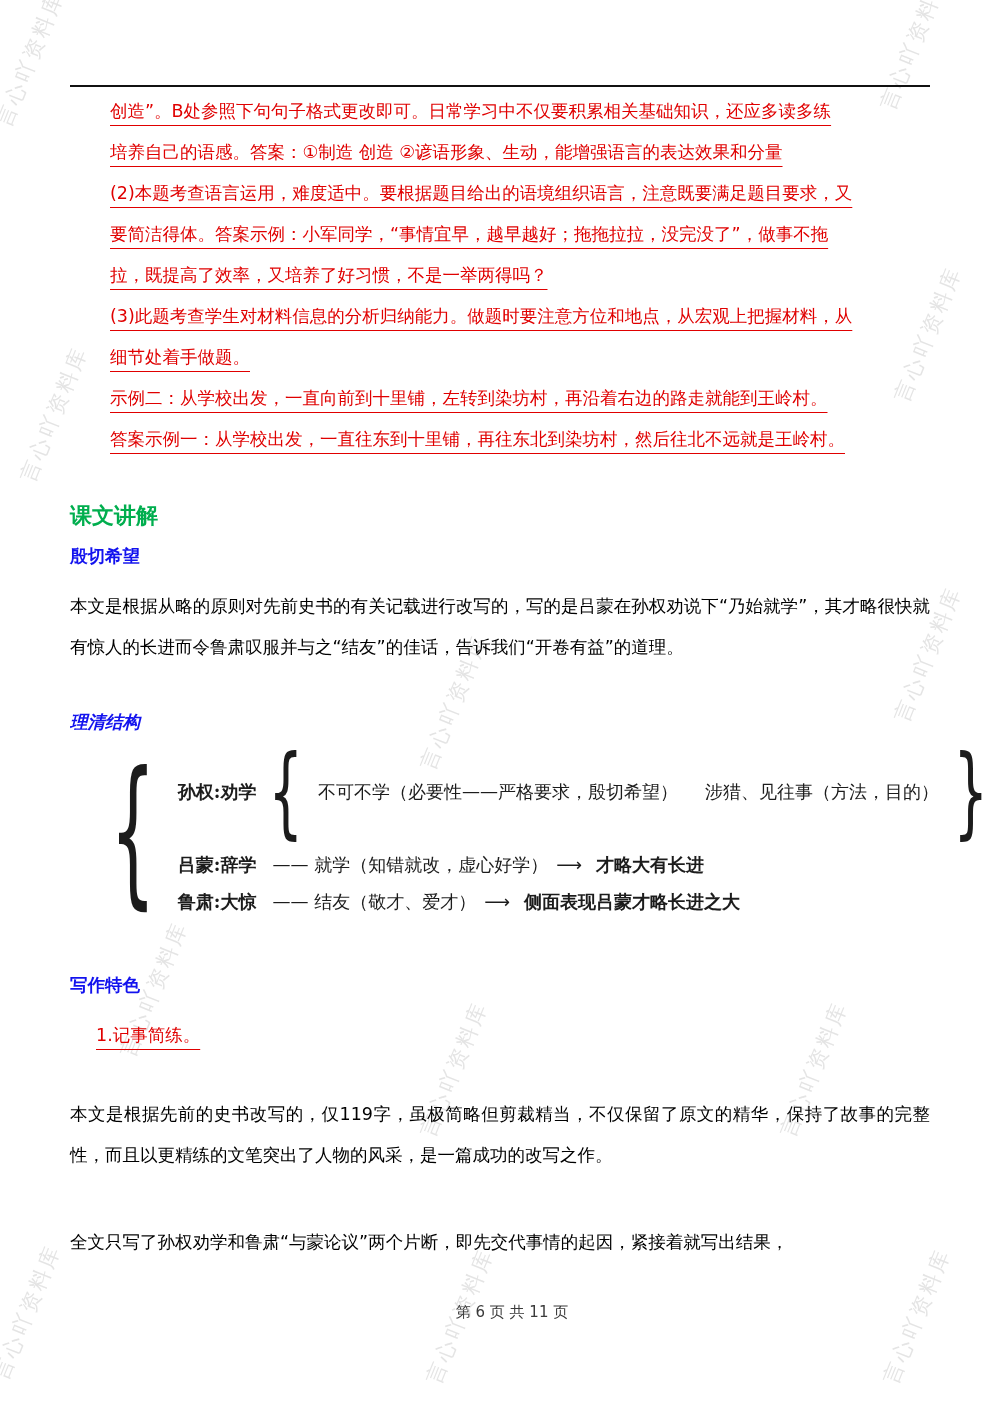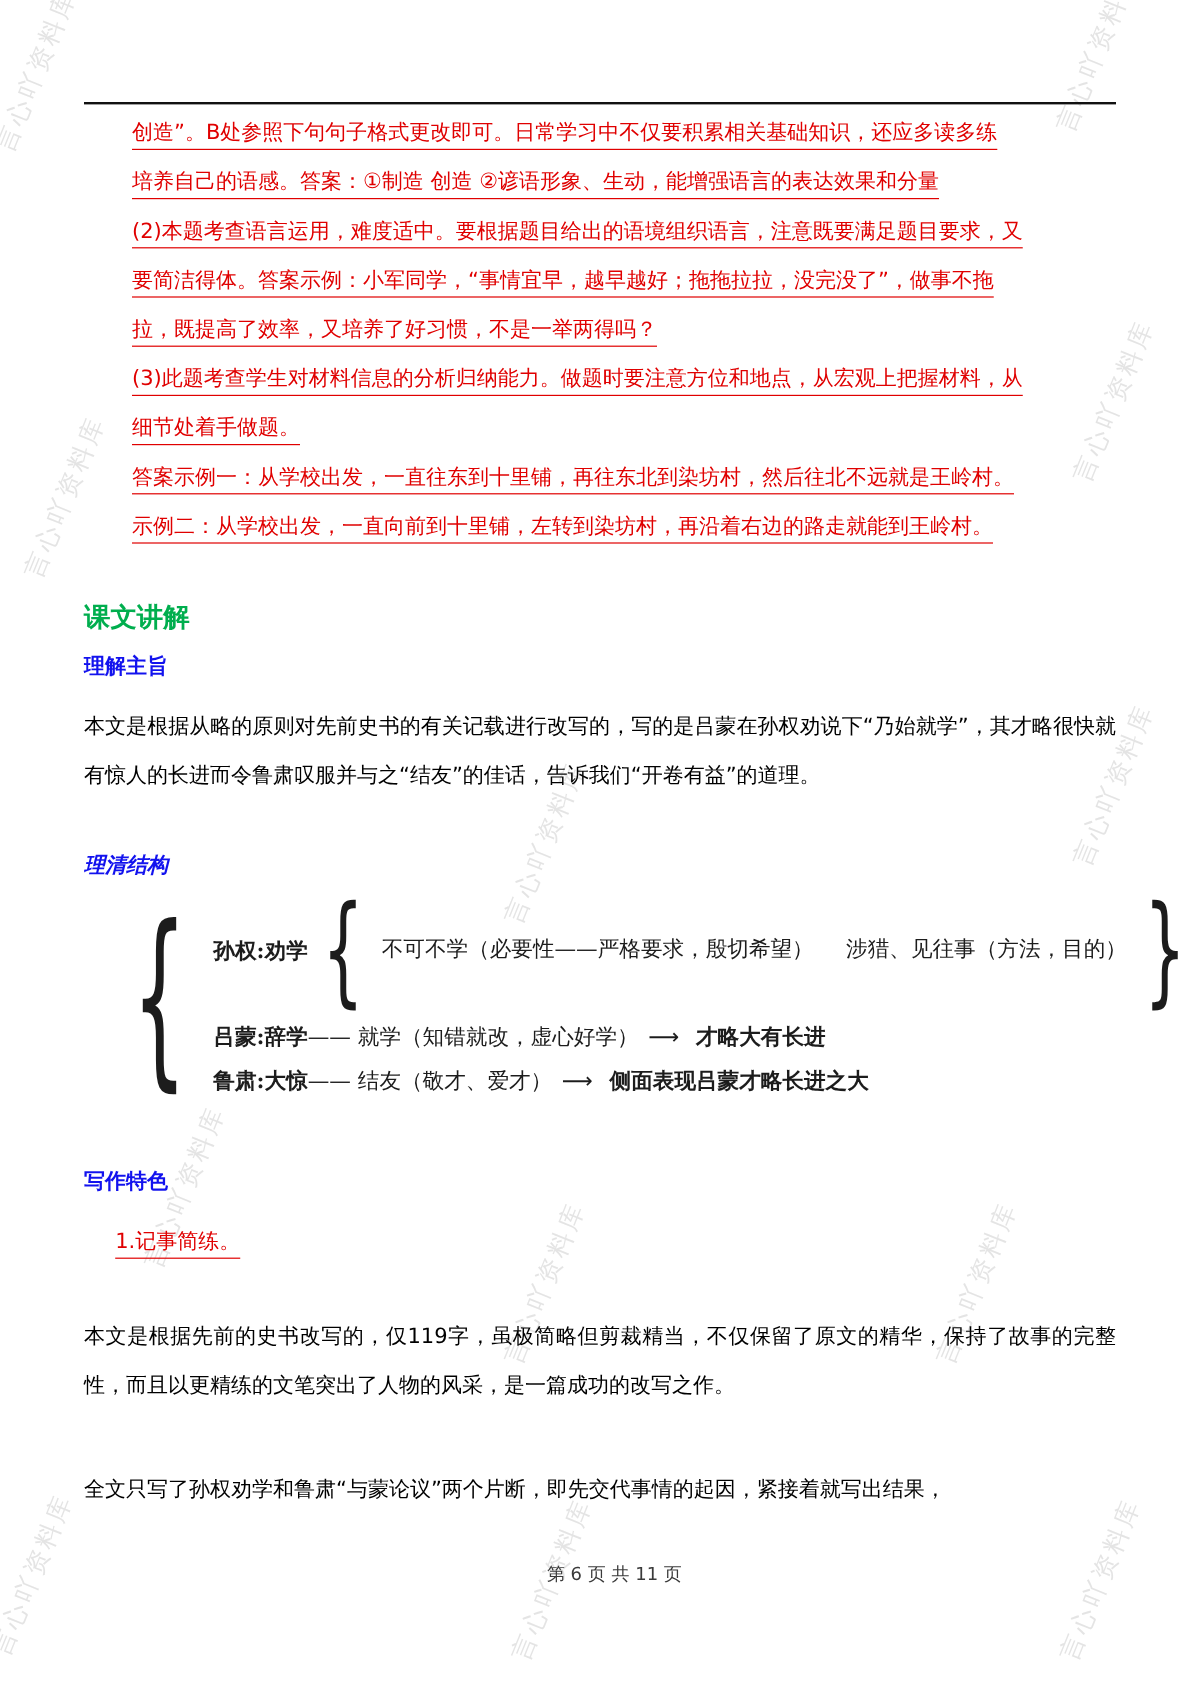--- a/index.html
+++ b/index.html
@@ -111,21 +111,21 @@
   }
   .brace-outer { font-size:160px; transform:scaleX(.45); margin-right:-6px; }
   .brace-inner { font-size:100px; transform:scaleX(.55); margin:0 -2px; }
   .drows { display:flex; flex-direction:column; }
   .drow { display:flex; align-items:center; white-space:nowrap; }
   .drow-sq { margin-bottom:4px; }
   .dname { font-weight:700; }
   .ditems { display:flex; margin:0 2px;gap:27px; }
   .ditem { line-height:34px; white-space:nowrap; }
   .drow-line { line-height:37px; }
-  .dmid { margin-left:0; }
+  .dmid { margin-left:16px; }
   .darrow { padding:0 8px; font-family:"DejaVu Sans","Liberation Sans",sans-serif; }
   .dresult { font-weight:700; margin-left:6px; }
 
   
   .footer {
     position:absolute;
     left:0; right:0;
     top:1303px;
     text-align:center;
     font-size:15px;
@@ -157,27 +157,27 @@
     <div class="toprule"></div>
 
     <div class="red-block">
       <div class="rline">创造”。B处参照下句句子格式更改即可。日常学习中不仅要积累相关基础知识，还应多读多练</div>
       <div class="rline">培养自己的语感。答案：①制造 创造 ②谚语形象、生动，能增强语言的表达效果和分量</div>
       <div class="rline">(2)本题考查语言运用，难度适中。要根据题目给出的语境组织语言，注意既要满足题目要求，又</div>
       <div class="rline">要简洁得体。答案示例：小军同学，“事情宜早，越早越好；拖拖拉拉，没完没了”，做事不拖</div>
       <div class="rline">拉，既提高了效率，又培养了好习惯，不是一举两得吗？</div>
       <div class="rline">(3)此题考查学生对材料信息的分析归纳能力。做题时要注意方位和地点，从宏观上把握材料，从</div>
       <div class="rline">细节处着手做题。</div>
+      <div class="rline">示例二：从学校出发，一直向前到十里铺，左转到染坊村，再沿着右边的路走就能到王岭村。</div>
       <div class="rline">答案示例一：从学校出发，一直往东到十里铺，再往东北到染坊村，然后往北不远就是王岭村。</div>
-      <div class="rline">示例二：从学校出发，一直向前到十里铺，左转到染坊村，再沿着右边的路走就能到王岭村。</div>
     </div>
 
     <div class="h-green">课文讲解</div>
 
-    <div class="h-blue h-theme">理解主旨</div>
+    <div class="h-blue h-theme">殷切希望</div>
     <p class="body-para p-theme">本文是根据从略的原则对先前史书的有关记载进行改写的，写的是吕蒙在孙权劝说下“乃始就学”，其才略很快就有惊人的长进而令鲁肃叹服并与之“结友”的佳话，告诉我们“开卷有益”的道理。</p>
 
     <div class="h-blue h-structure">理清结构</div>
 
     <div class="diagram">
       <span class="brace brace-outer">{</span>
       <div class="drows">
 
         <div class="drow drow-sq">
           <span class="dname">孙权:劝学</span>

